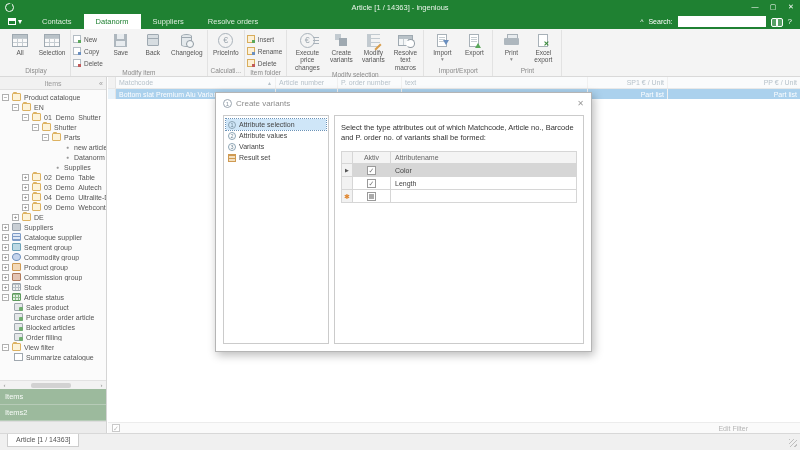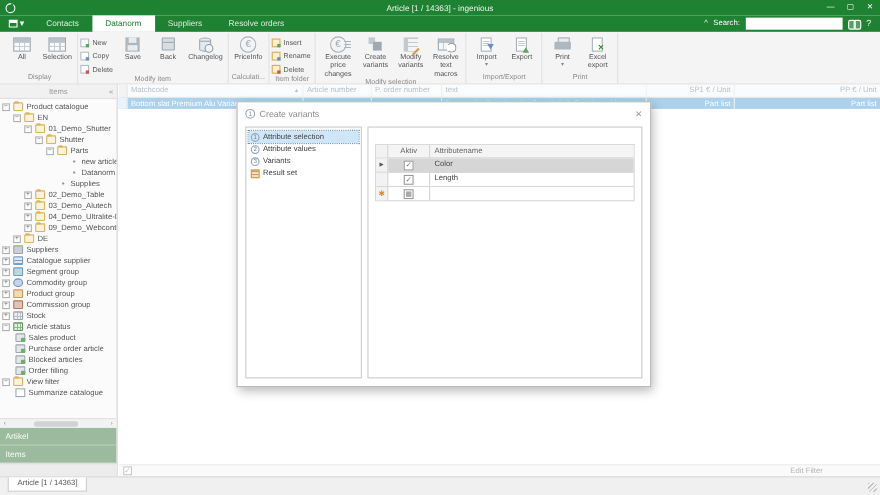--- a/index.html
+++ b/index.html
@@ -500,22 +500,22 @@
           <span class="tlabel">Summarize catalogue</span>
         </div>
     </div>
     <div class="hscroll">
       <span class="hs-btn">‹</span>
       <div class="hs-track">
           <div class="hs-thumb"></div>
         </div>
       <span class="hs-btn">›</span>
     </div>
-    <div class="panelbtn">Artikel</div>
     <div class="panelbtn">Items</div>
+    <div class="panelbtn">Items2</div>
     <div class="sb-fill"></div>
   </div>
 
   <div class="main">
     <div class="ghead">
       <div class="gc c-ind"></div>
       <div class="gc c-mc">
         <span>Matchcode</span>
         <span class="sort">▲</span>
       </div>
@@ -564,20 +564,21 @@
         <div class="step">
           <span class="stepnum">3</span>
           <span>Variants</span>
         </div>
         <div class="step">
           <span class="stepicon-result"></span>
           <span>Result set</span>
         </div>
       </div>
       <div class="dlg-right">
+        <div>Select the type attributes out of which Matchcode, Article no., Barcode and P. order no. of variants shall be formed:</div>
         <div class="vtable">
           <div class="vrow head">
             <div class="vc vc-ind"></div>
             <div class="vc vc-act">Aktiv</div>
             <div class="vc vc-name">Attributename</div>
           </div>
           <div class="vrow sel">
             <div class="vc vc-ind">
                 <span class="ptr">▶</span>
               </div>

